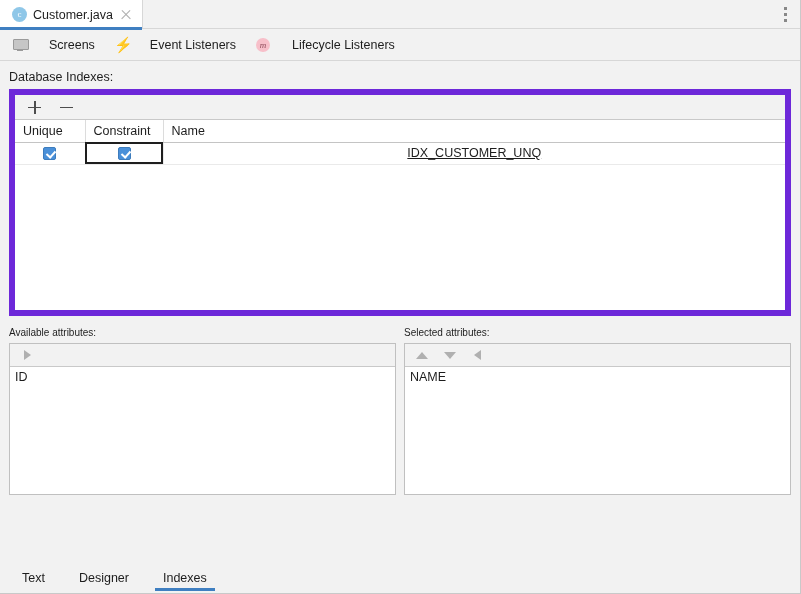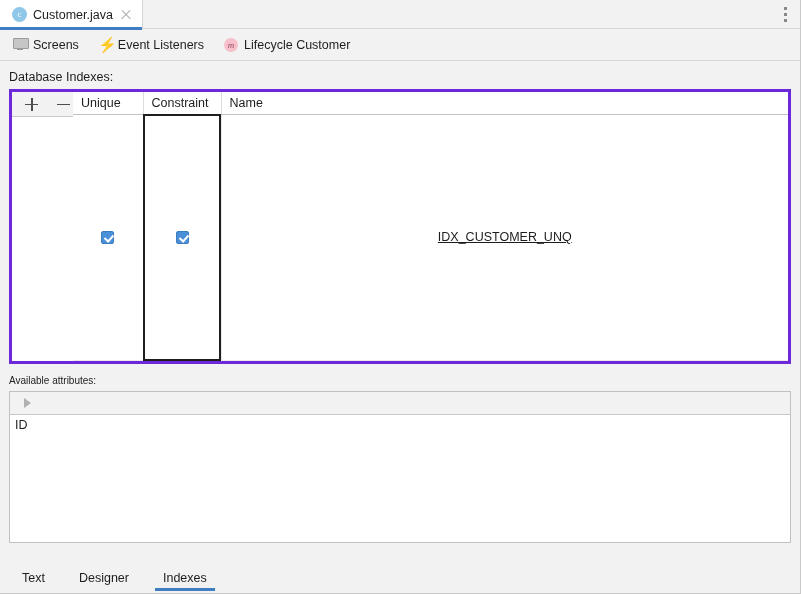--- a/index.html
+++ b/index.html
@@ -94,21 +94,22 @@
     height: 32px;
     background: #f2f2f2;
     border-bottom: 1px solid #d7d7d7;
     display: flex;
     align-items: center;
     padding-left: 13px;
     gap: 20px;
   }
   .tb-item {
     display: flex;
-    gap: 6px;
+    align-items: center;
+    gap: 22px;
     font-size: 12.5px;
     color: #1d1d1d;
     white-space: nowrap;
   }
   .ico-monitor {
     width: 14px; height: 12px;
     position: relative;
   }
   .ico-monitor::before {
     content: "";
@@ -148,25 +149,25 @@
     padding: 9px 9px 0 9px;
   }
   .section-label {
     font-size: 12.5px;
     color: #1d1d1d;
     margin-bottom: 5px;
   }
 
   
   .index-panel {
-    border: 3px solid #6d28d9;
+    border: 6px solid #6d28d9;
     background: #ffffff;
-    height: 275px;
-    display: flex;
-    flex-direction: row;
+    height: 227px;
+    display: flex;
+    flex-direction: column;
   }
   .index-toolbar {
     height: 25px;
     background: #f2f2f2;
     border-bottom: 1px solid #c9c9c9;
     display: flex;
     align-items: center;
     padding-left: 11px;
     gap: 14px;
   }
@@ -351,21 +352,21 @@
     <div class="tb-item">
       <span class="ico-monitor"></span>
       <span>Screens</span>
     </div>
     <div class="tb-item">
       <span class="ico-bolt">⚡</span>
       <span>Event Listeners</span>
     </div>
     <div class="tb-item">
       <span class="ico-m">m</span>
-      <span>Lifecycle Customer</span>
+      <span>Lifecycle Listeners</span>
     </div>
   </div>
 
   <div class="body">
 
     <div class="section-label">Database Indexes:</div>
 
     <div class="index-panel">
       <div class="index-toolbar">
         <span class="tb-btn ico-plus"></span>
@@ -407,20 +408,33 @@
         <div class="attr-panel">
           <div class="attr-toolbar">
             <span class="arrow-btn ar-right"></span>
           </div>
           <div class="attr-list">
             <div class="attr-item">ID</div>
           </div>
         </div>
       </div>
 
+      <div class="attr-col">
+        <div class="attr-label">Selected attributes:</div>
+        <div class="attr-panel">
+          <div class="attr-toolbar">
+            <span class="arrow-btn ar-up"></span>
+            <span class="arrow-btn ar-down"></span>
+            <span class="arrow-btn ar-left"></span>
+          </div>
+          <div class="attr-list">
+            <div class="attr-item">NAME</div>
+          </div>
+        </div>
+      </div>
 
     </div>
   </div>
 
   <div class="bottom-tabs">
     <div class="btab">Text</div>
     <div class="btab">Designer</div>
     <div class="btab active">Indexes</div>
   </div>
 

